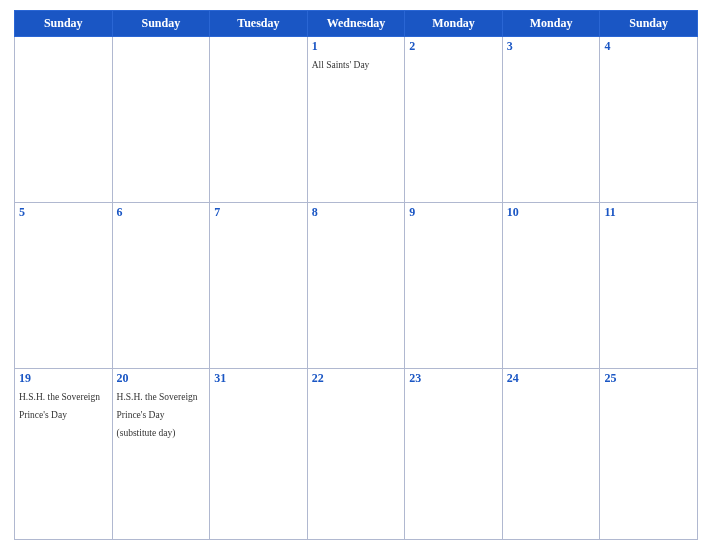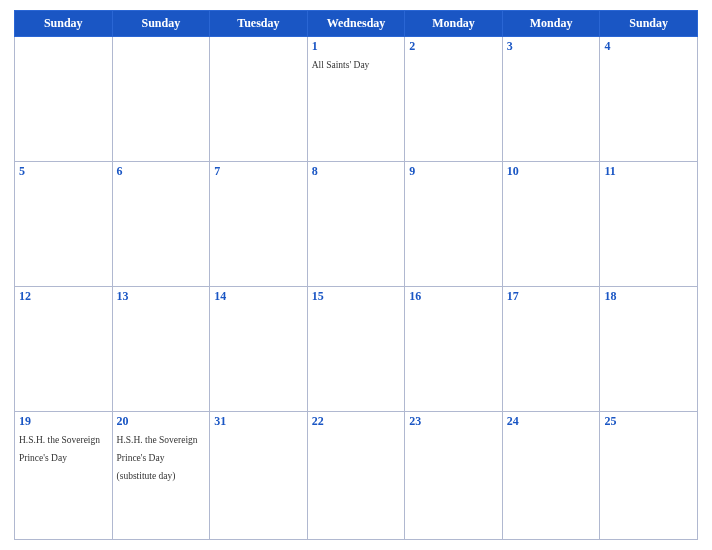--- a/index.html
+++ b/index.html
@@ -152,43 +152,20 @@
             <span class="day-num">9</span>
           </td>
           <td>
             <span class="day-num">10</span>
           </td>
           <td>
             <span class="day-num">11</span>
           </td>
         </tr>
         <tr>
-          <td>
-            <span class="day-num">12</span>
-          </td>
-          <td>
-            <span class="day-num">13</span>
-          </td>
-          <td>
-            <span class="day-num">14</span>
-          </td>
-          <td>
-            <span class="day-num">15</span>
-          </td>
-          <td>
-            <span class="day-num">16</span>
-          </td>
-          <td>
-            <span class="day-num">17</span>
-          </td>
-          <td>
-            <span class="day-num">18</span>
-          </td>
-        </tr>
-        <tr>
           <td><span class="day-num">19</span><span class="day-event">H.S.H. the Sovereign Prince's Day</span></td>
           <td><span class="day-num">20</span><span class="day-event">H.S.H. the Sovereign Prince's Day (substitute day)</span></td>
           <td>
             <span class="day-num">31</span>
           </td>
           <td>
             <span class="day-num">22</span>
           </td>
           <td>
             <span class="day-num">23</span>

